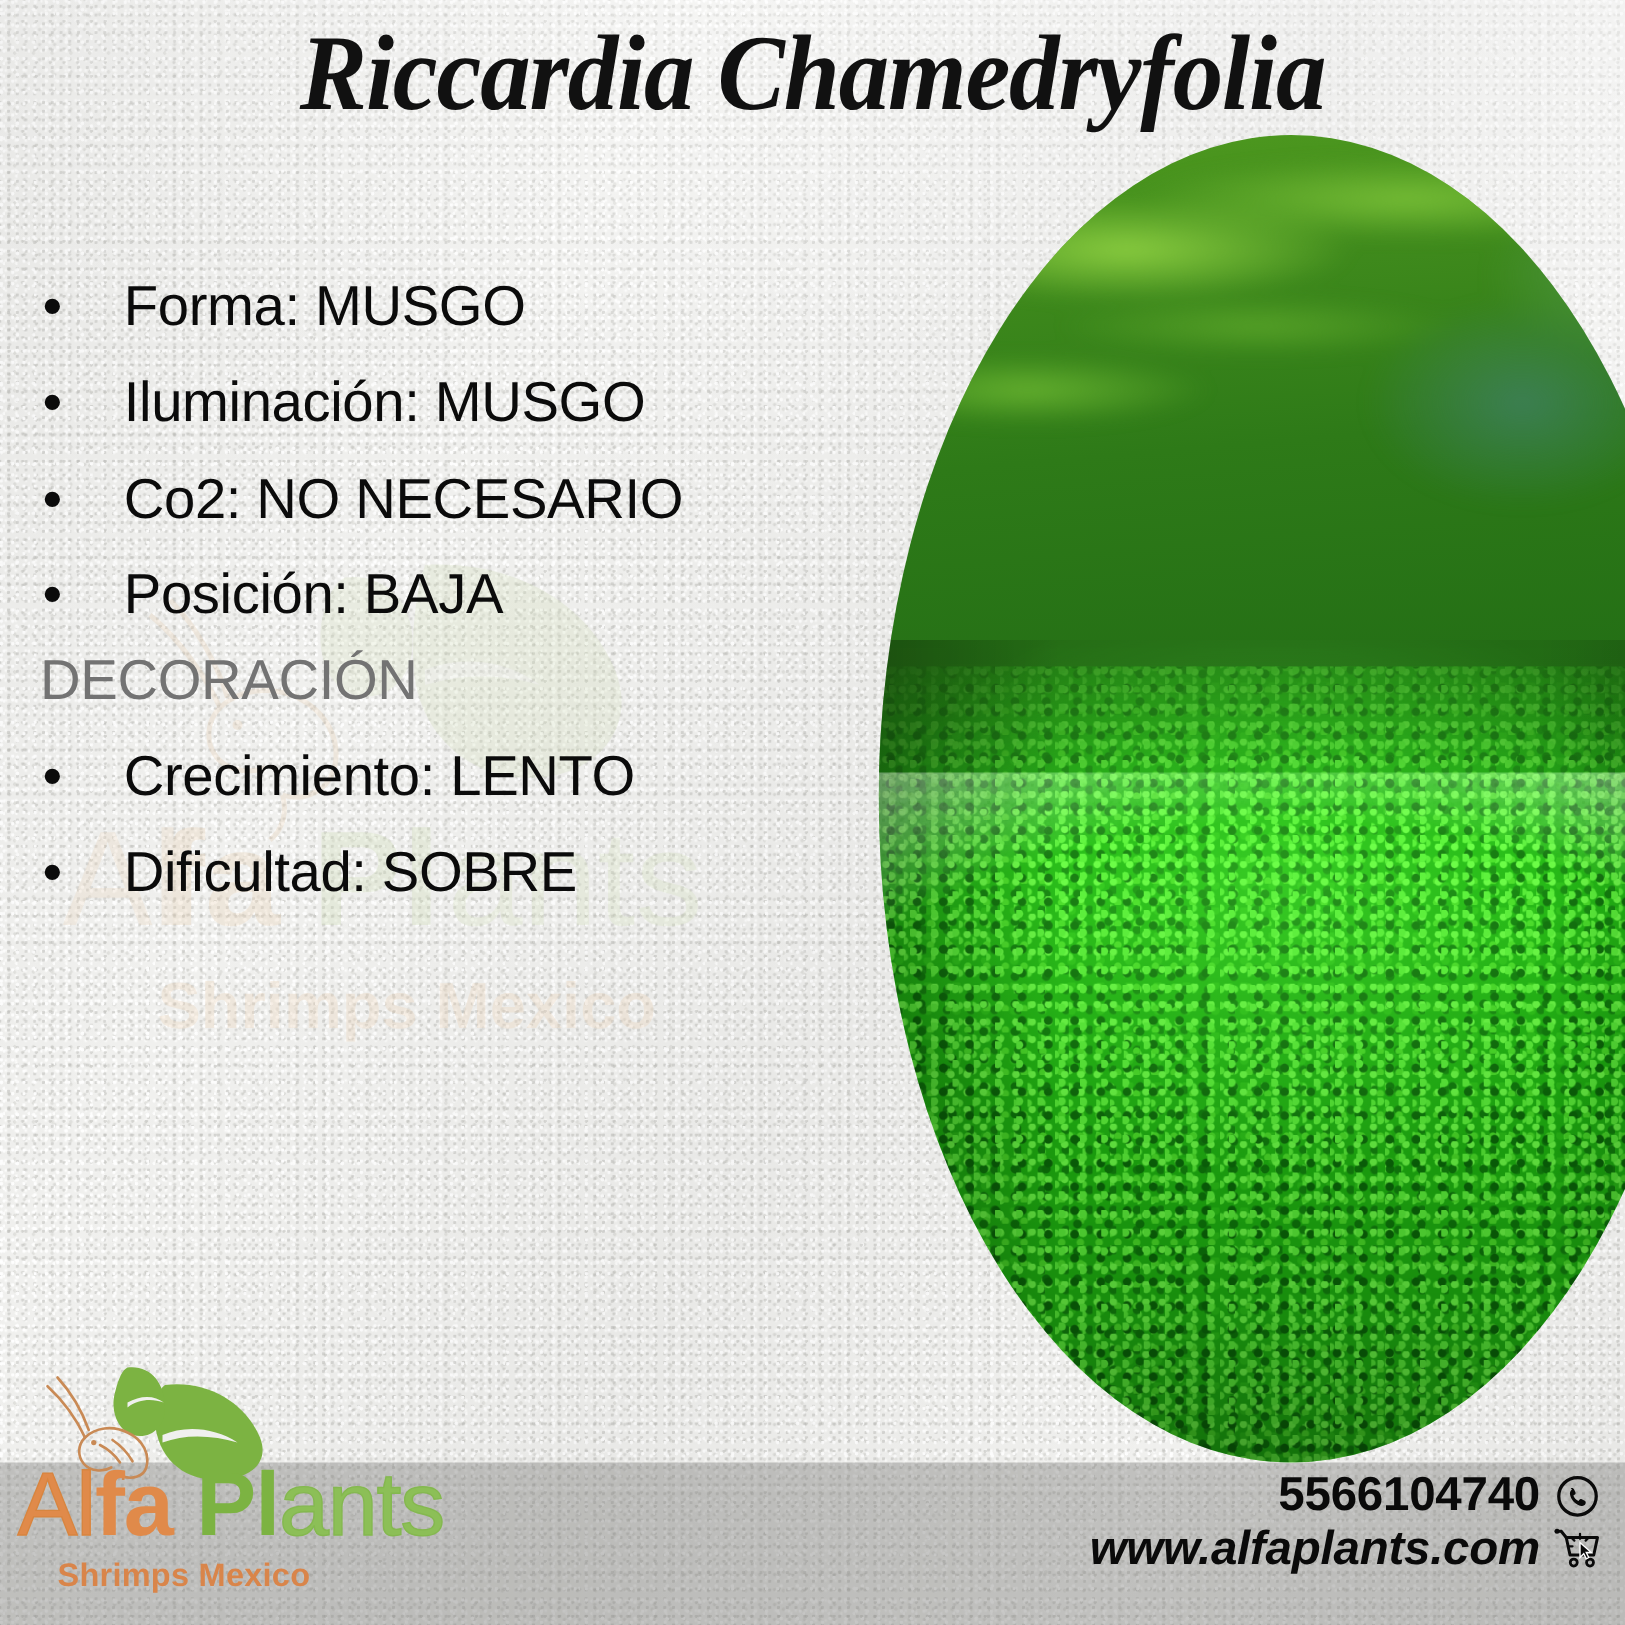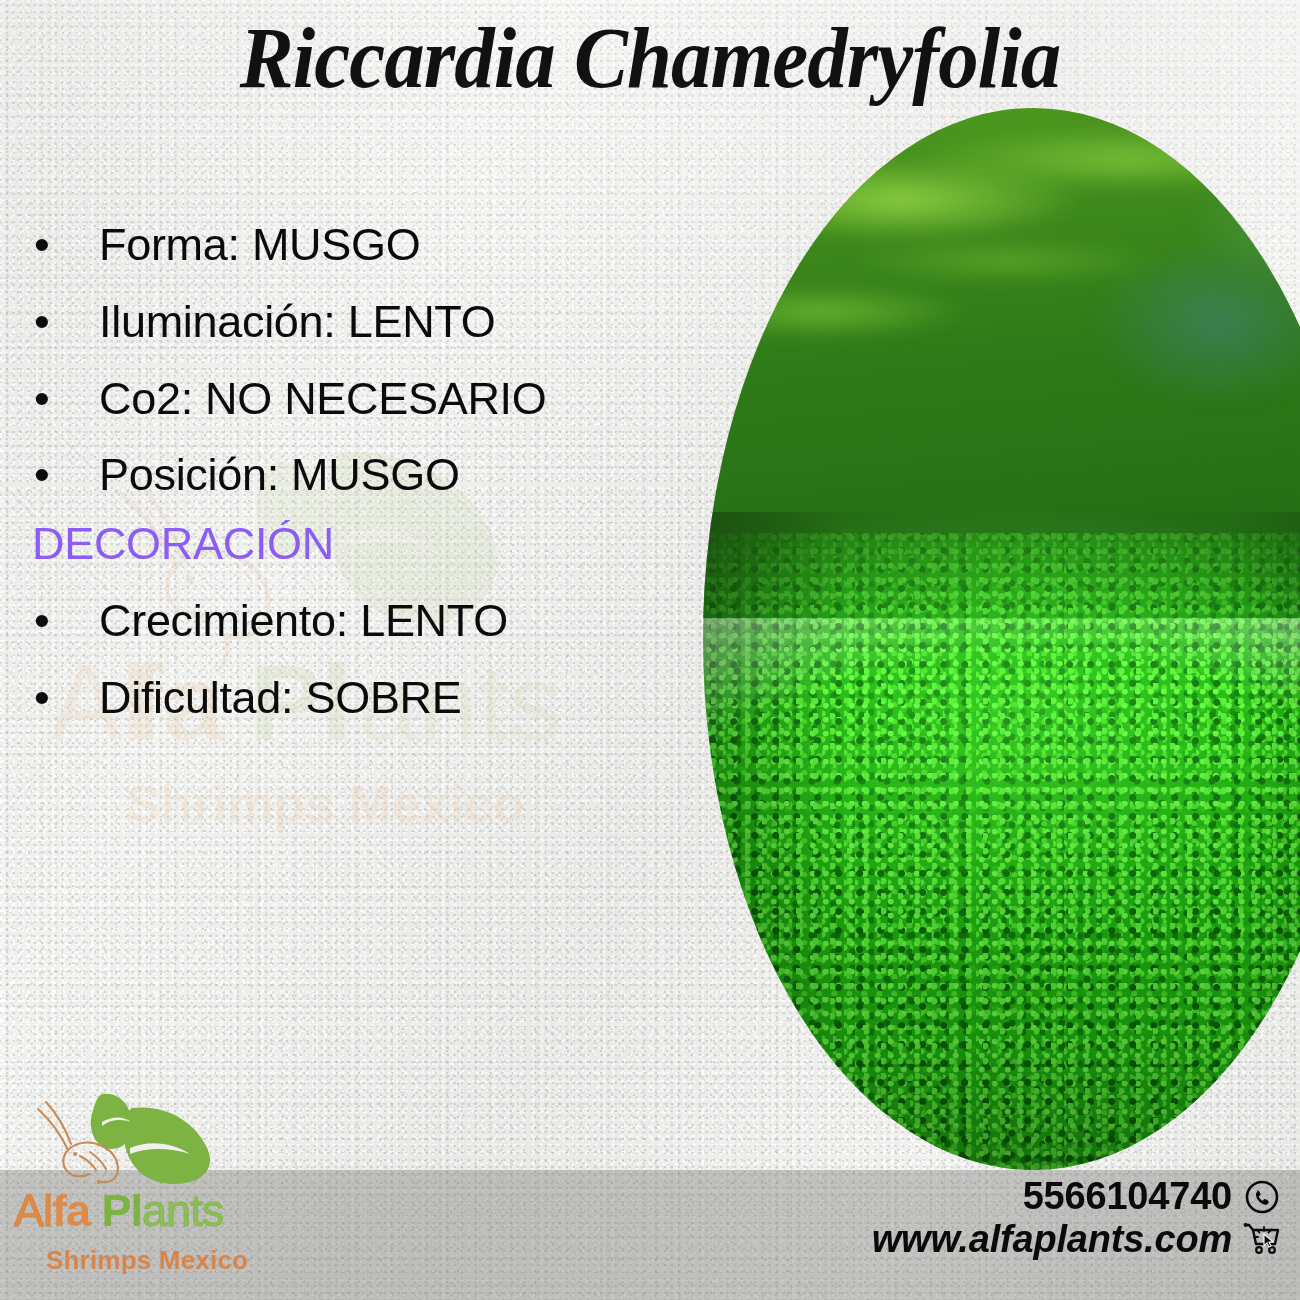--- a/index.html
+++ b/index.html
@@ -87,21 +87,21 @@
     letter-spacing: -0.3px;
   }
   .bullet-dot {
     flex: 0 0 auto;
     width: 36px;
     font-size: 45px;
     line-height: 1.04;
   }
   .bullet-text { flex: 1 1 auto; margin-left: 29px; }
   .bullet-cont {
-    color: #8b5cf6;
+    color: #737373;
     font-size: 45px;
     line-height: 1.04;
     margin: 0 0 30px 0;
     margin-left: -2px;
     letter-spacing: -0.3px;
   }
 
   
   .photo-circle {
     position: absolute;
@@ -204,22 +204,22 @@
     position: absolute;
     left: 14px;
     top: 1092px;
     width: 280px;
     height: 200px;
   }
   .logo-mark { position: absolute; left: 18px; top: 0; width: 190px; height: 92px; }
   .logo-word {
     position: absolute;
     left: 0;
-    top: 96px;
-    font-size: 45px;
+    top: 76px;
+    font-size: 72px;
     letter-spacing: -1px;
     white-space: nowrap;
     line-height: 1;
   }
   .w-al   { color: #e08a4a; font-weight: 300; -webkit-text-stroke: 1.1px #d8853f; }
   .w-fa   { color: #e08a4a; font-weight: 700; }
   .w-pl   { color: #7cb342; font-weight: 700; }
   .w-ants { color: #8cbf57; font-weight: 300; -webkit-text-stroke: 1.1px #84b84f; }
   .logo-sub {
     position: absolute;
@@ -276,31 +276,31 @@
 
   <div class="bullets">
 
     <div class="bullet-row">
       <span class="bullet-dot">•</span>
       <span class="bullet-text">Forma: MUSGO</span>
     </div>
 
     <div class="bullet-row">
       <span class="bullet-dot">•</span>
-      <span class="bullet-text">Iluminación: LENTO</span>
+      <span class="bullet-text">Iluminación: MUSGO</span>
     </div>
 
     <div class="bullet-row">
       <span class="bullet-dot">•</span>
       <span class="bullet-text">Co2: NO NECESARIO</span>
     </div>
 
     <div class="bullet-row" style="margin-bottom:22px;">
       <span class="bullet-dot">•</span>
-      <span class="bullet-text">Posición: MUSGO</span>
+      <span class="bullet-text">Posición: BAJA</span>
     </div>
 
     <div class="bullet-cont">DECORACIÓN</div>
 
     <div class="bullet-row">
       <span class="bullet-dot">•</span>
       <span class="bullet-text">Crecimiento: LENTO</span>
     </div>
 
     <div class="bullet-row">

